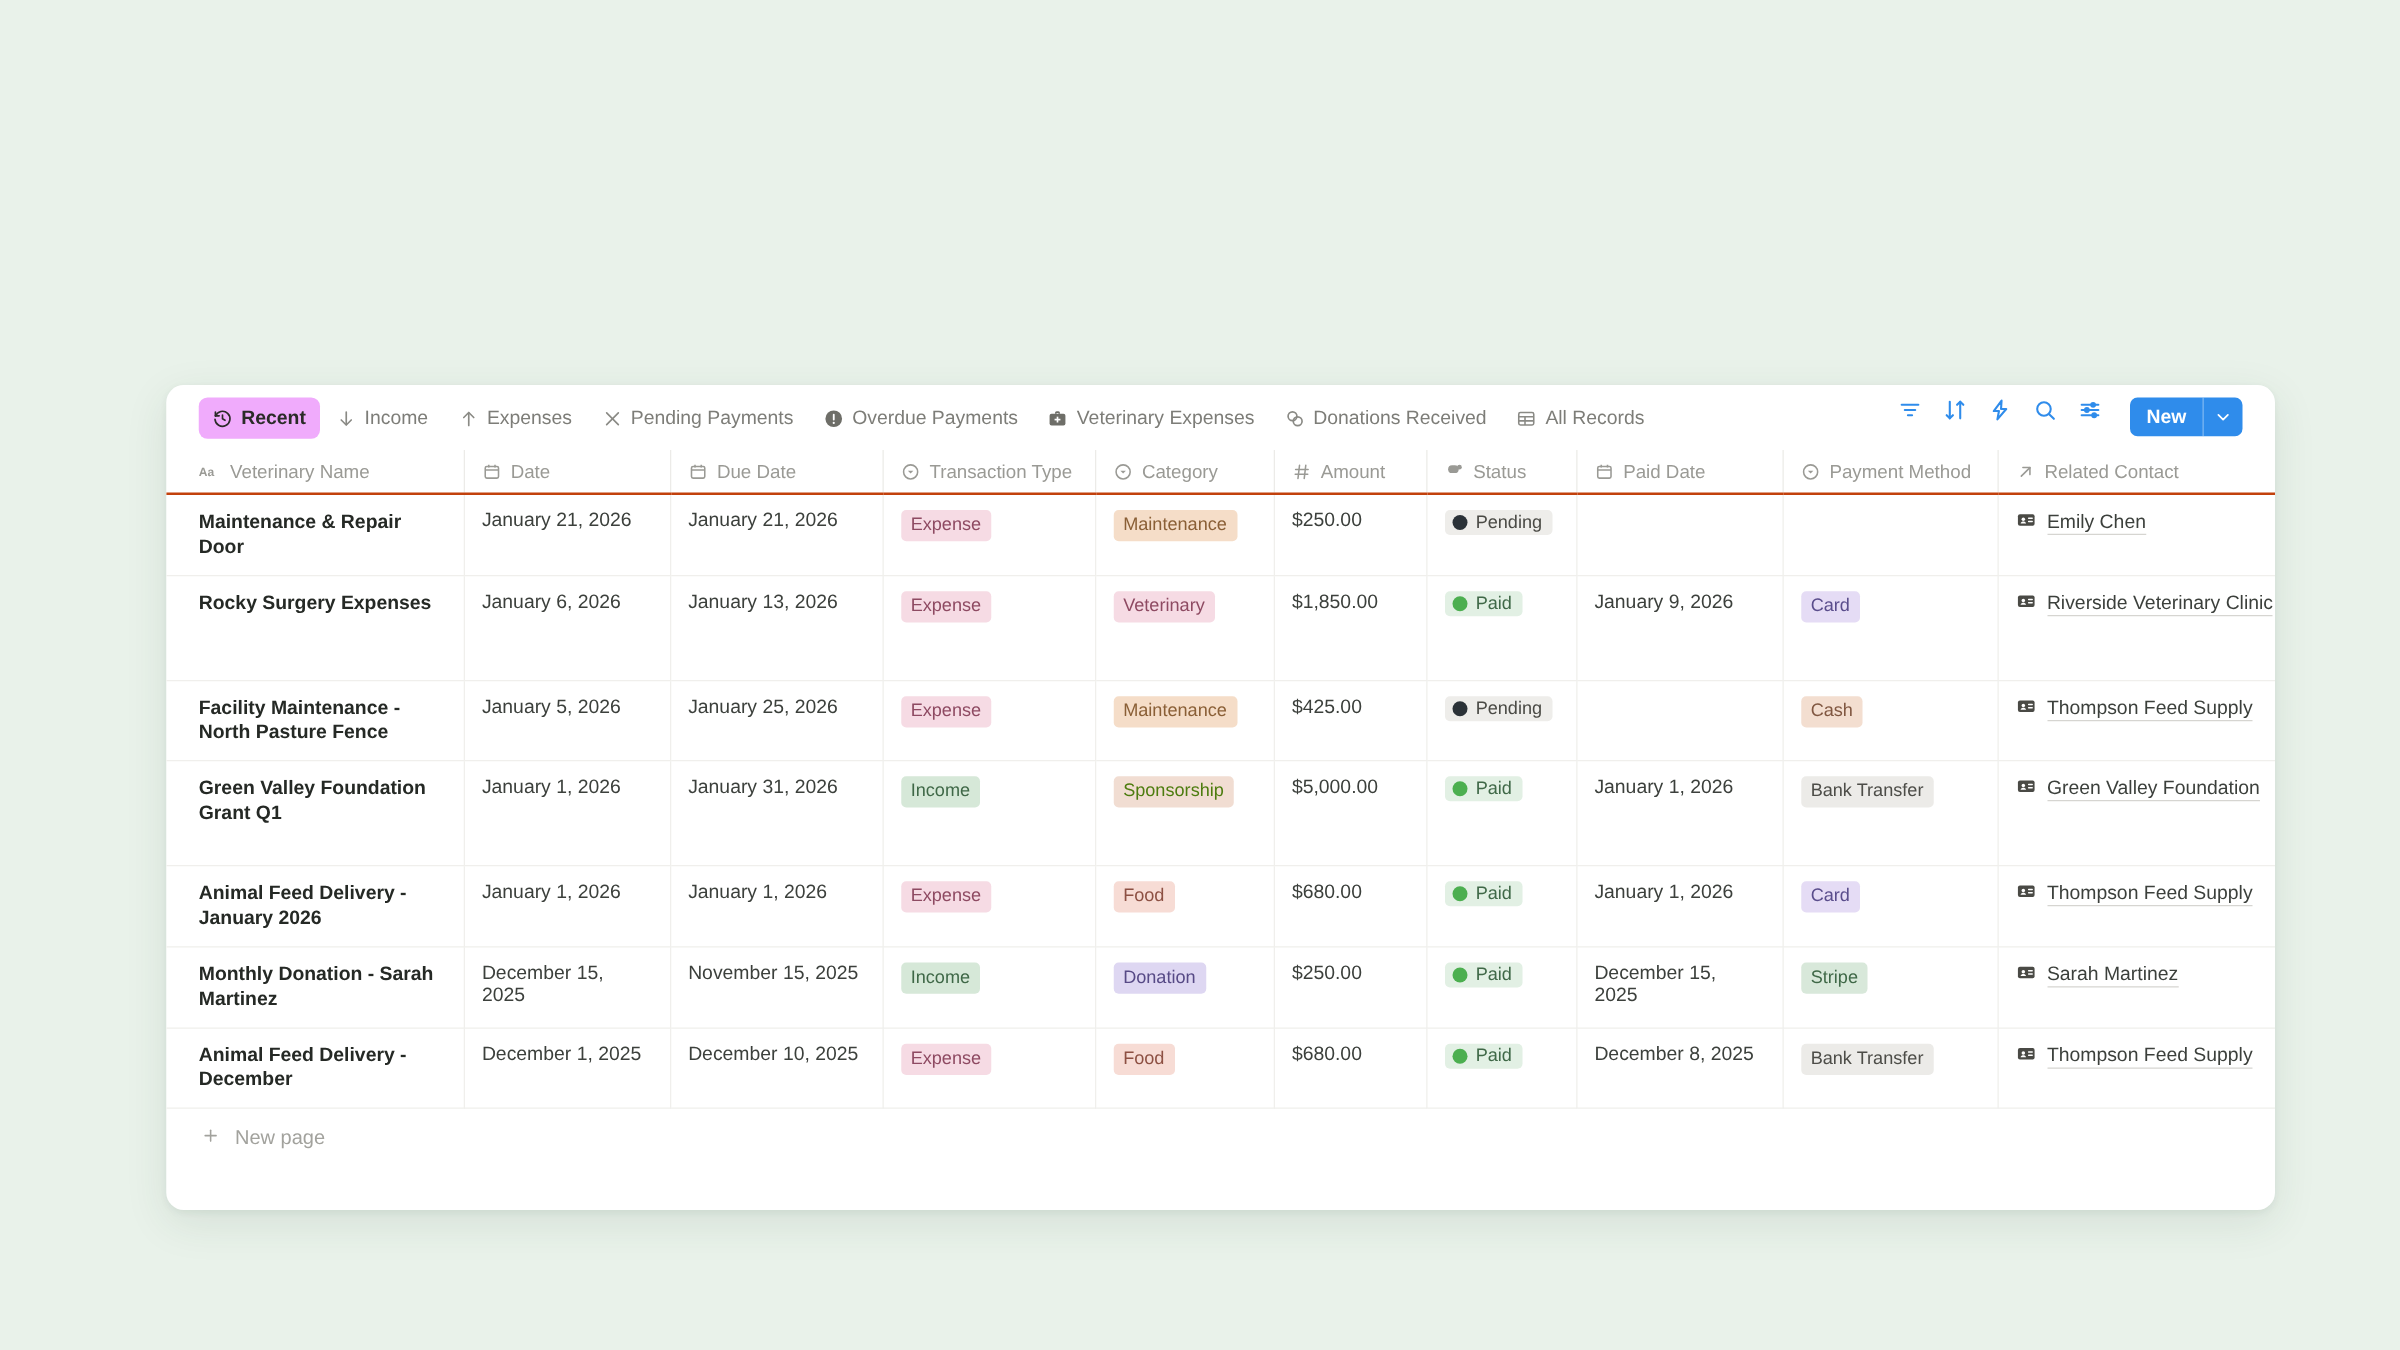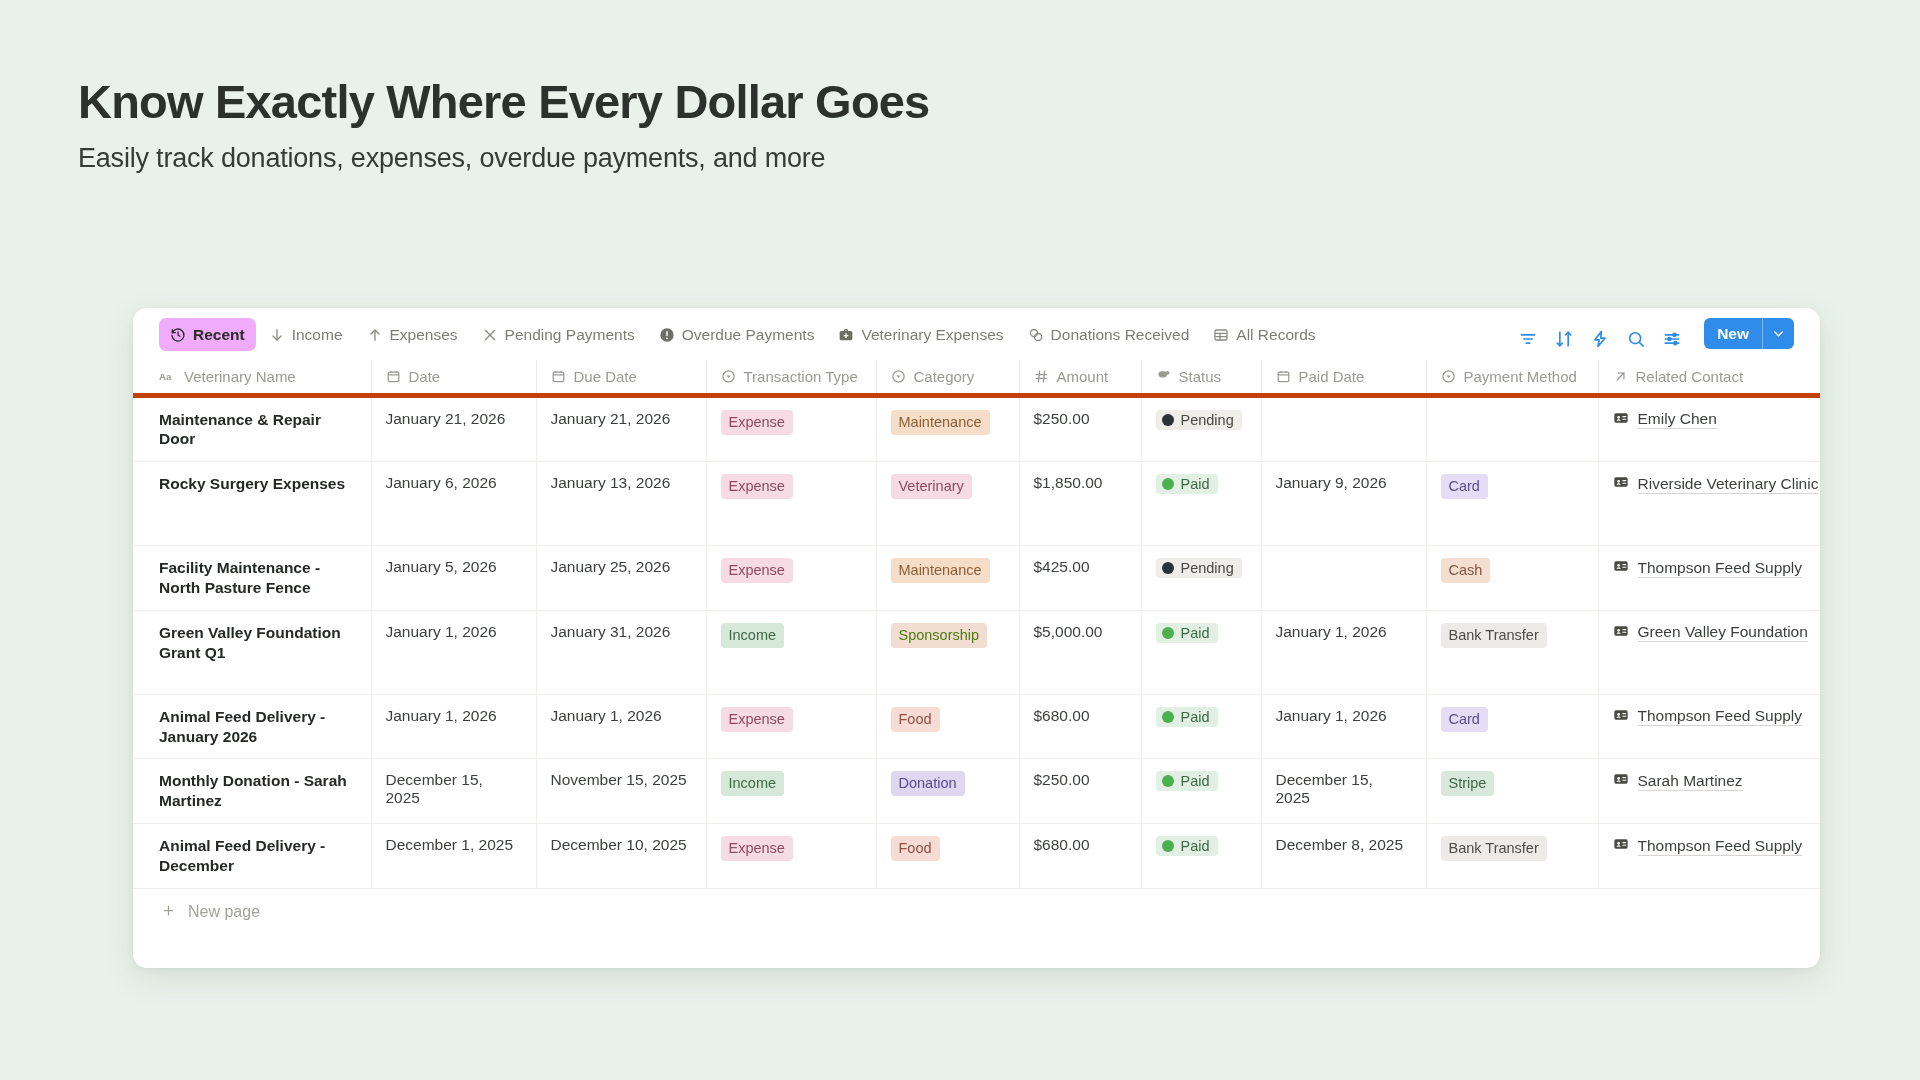--- a/index.html
+++ b/index.html
@@ -55,42 +55,42 @@
     height: 33px; padding: 0 11px;
     border-radius: 7px;
     font-size: 15.5px; color: #7d7d78; white-space: nowrap;
     cursor: pointer;
   }
   .tab.active { background: #f0abfc; color: #2b2b28; font-weight: 600; }
   .tab svg { display: block; flex: 0 0 auto; }
 
   .tools {
     position: absolute; right: 26px; top: 10px;
-    display: flex; align-items: flex-end; gap: 16px;
+    display: flex; align-items: flex-start; gap: 16px;
   }
   .tool-ico { width: 20px; height: 20px; display: block; cursor: pointer; }
   .new-btn {
     display: flex; align-items: stretch;
     height: 31px; margin-left: 6px;
     background: #2f8ceb; border-radius: 6px; overflow: hidden; cursor: pointer;
   }
   .new-btn .lbl {
     display: flex; align-items: center; padding: 0 13px;
     color: #fff; font-size: 15.5px; font-weight: 600;
   }
   .new-btn .sep { width: 1px; background: rgba(255,255,255,.38); }
   .new-btn .cv { display: flex; align-items: center; padding: 0 9px; }
 
   
   .table-wrap { margin-top: 9px; }
   table { border-collapse: collapse; table-layout: fixed; width: 1815px; }
 
   thead th {
     height: 35px;
-    border-bottom: 5px solid #c2410c;
+    border-bottom: 2px solid #c2410c;
     border-right: 1px solid #ecebe8;
     text-align: left; font-weight: 400;
     font-size: 15px; color: #9a9a95;
     padding: 0 14px; vertical-align: middle;
   }
   thead th .hd { display: flex; align-items: center; gap: 8px; }
   thead th .hd svg { display: block; flex: 0 0 auto; }
   thead th.aa { padding-left: 26px; }
 
   tbody td {
@@ -134,24 +134,20 @@
     display: flex; align-items: center; gap: 12px;
     padding: 14px 0 0 28px;
     font-size: 16px; color: #a2a29d; cursor: pointer;
   }
 </style>
 </head>
 <body>
 
 <div class="page">
 
-  <div class="hero">
-    <div class="hero-title">Know Exactly Where Every Dollar Goes</div>
-    <div class="hero-sub">Easily track donations, expenses, overdue payments, and more</div>
-  </div>
 
   <div class="card">
 
 
     <div class="tabbar">
       <div class="tabs">
 
         <div class="tab active">
           <span>
             <svg width="16" height="16" viewBox="0 0 24 24" fill="none" stroke="#2b2b28" stroke-width="2" stroke-linecap="round" stroke-linejoin="round">

